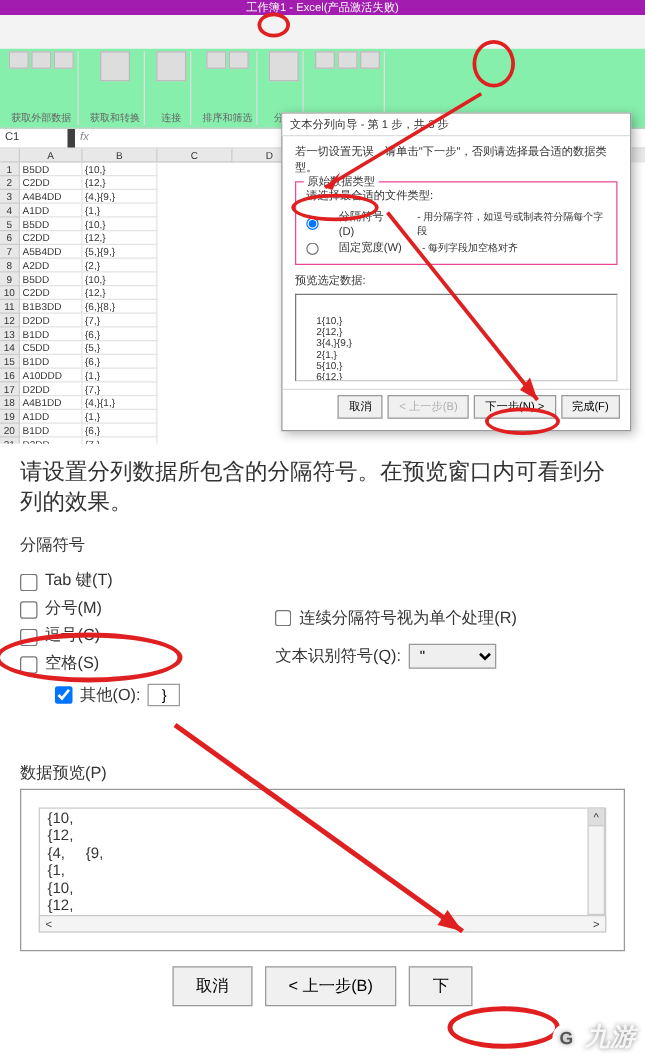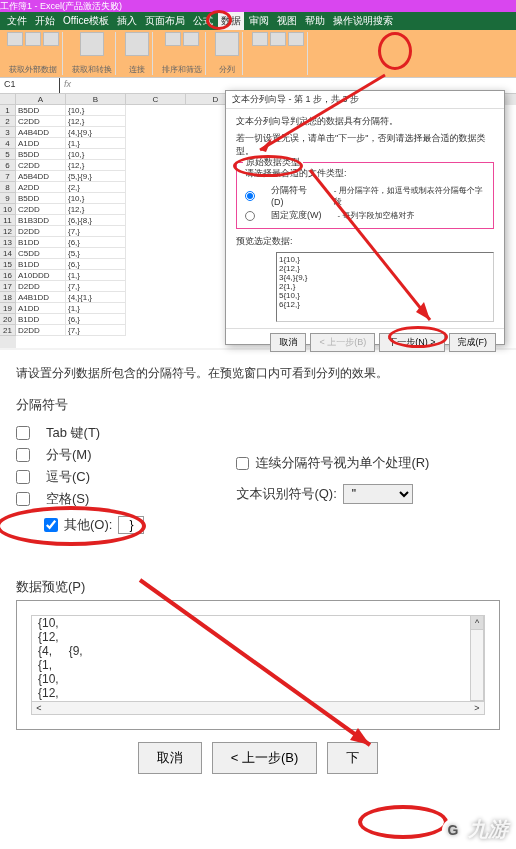--- a/index.html
+++ b/index.html
@@ -1,32 +1,32 @@
 <!DOCTYPE html>
 <html><head>
 <meta charset="utf-8">
 <style>
   * { box-sizing: border-box; margin: 0; padding: 0; font-family: "Microsoft YaHei", Arial, sans-serif; }
   body { width: 516px; height: 849px; background: #fff; font-size: 11px; color: #333; position: relative; overflow: hidden; }
   
   
   .excel { width: 100%; height: 350px; background: #f3f3f3; position: relative; }
-  .titlebar { height: 12px; background: #d946ef; color: #fff; font-size: 9px; text-align: left; line-height: 12px; }
+  .titlebar { height: 12px; background: #a21caf; color: #fff; font-size: 9px; text-align: center; line-height: 12px; }
   .menubar { height: 18px; background: #1a6b3a; display: flex; gap: 2px; padding: 0 4px; align-items: center; color: #fff; font-size: 10px; }
   .menubar span { padding: 2px 3px; }
   .menubar .active { background: #f3f3f3; color: #333; }
-  .ribbon { height: 48px; background: #fdba74; border-bottom: 1px solid #ccc; display: flex; gap: 6px; padding: 2px 4px; font-size: 8px; position: relative; }
+  .ribbon { height: 64px; background: #86efac; border-bottom: 1px solid #ccc; display: flex; gap: 6px; padding: 2px 4px; font-size: 8px; position: relative; margin-top: 27px; }
   .rgroup { display: flex; flex-direction: column; align-items: center; justify-content: space-between; border-right: 1px solid #ddd; padding: 0 3px; }
   .ricons { display: flex; gap: 2px; flex-wrap: wrap; }
   .ricon { width: 16px; height: 14px; background: #ddd; border: 1px solid #bbb; }
   .rlabel { font-size: 8px; color: #666; }
   .bigicon { width: 24px; height: 24px; background: #ddd; border: 1px solid #bbb; margin-bottom: 2px; }
   
   .namebox-row { height: 16px; background: #fff; border-bottom: 1px solid #ccc; display: flex; font-size: 9px; }
-  .namebox { width: 60px; border-right: 1px solid #404040; padding: 1px 4px; }
+  .namebox { width: 60px; border-right: 6px solid #404040; padding: 1px 4px; }
   .fxbar { flex: 1; padding: 1px 4px; }
   .fxbar::before { content: "fx"; font-style: italic; color: #888; margin-right: 6px; }
   
   .sheet { display: flex; height: 254px; background: #fff; }
   .rowhdrs { width: 16px; background: #e8e8e8; }
   .rowhdrs div { height: 11px; border-bottom: 1px solid #ccc; border-right: 1px solid #ccc; font-size: 8px; text-align: center; line-height: 11px; }
   .cols { flex: 1; }
   .colhdr { height: 11px; display: flex; background: #e8e8e8; }
   .colhdr div { width: 60px; border-right: 1px solid #ccc; border-bottom: 1px solid #ccc; font-size: 8px; text-align: center; line-height: 11px; }
   .colhdr div:first-child { width: 50px; }
@@ -37,37 +37,37 @@
   
   
   .wizard { position: absolute; left: 225px; top: 90px; width: 280px; height: 255px; background: #fff; border: 1px solid #999; box-shadow: 2px 2px 8px rgba(0,0,0,.3); font-size: 9px; }
   .wtitle { background: #fff; border-bottom: 1px solid #ddd; padding: 2px 6px; font-size: 9px; }
   .wbody { padding: 6px 10px; }
   .wbody p { font-size: 9px; margin-bottom: 4px; }
   .wgroup { border: 1px solid #ec4899; padding: 4px 8px; margin: 4px 0; position: relative; }
   .wgroup-title { position: absolute; top: -7px; left: 6px; background: #fff; padding: 0 3px; font-size: 9px; }
   .wradio { display: flex; align-items: center; gap: 16px; margin: 2px 0; font-size: 9px; }
   .wradio input { width: 10px; height: 10px; }
-  .wpreview { height: 70px; border: 1px inset #ccc; font-size: 8px; padding: 2px; overflow: hidden; background: #fff; margin-left: 40px; }
+  .wpreview { height: 70px; border: 1px inset #ccc; font-size: 8px; padding: 16px; overflow: hidden; background: #fff; }
   .wbuttons { display: flex; gap: 4px; justify-content: flex-end; padding: 4px 8px; border-top: 1px solid #ddd; }
   .wbuttons button { font-size: 9px; padding: 2px 8px; border: 1px solid #999; background: #f0f0f0; }
   
   
   .redcircle { position: absolute; border: 3px solid #e02020; border-radius: 50%; pointer-events: none; }
   .redarrow { position: absolute; pointer-events: none; }
   
   
   .tutorial { position: absolute; top: 355px; left: 0; width: 516px; padding: 10px 16px; background: #fff; font-size: 13px; }
-  .tutorial .instr { margin-bottom: 14px; font-size: 12px; }
+  .tutorial .instr { margin-bottom: 14px; font-size: 18px; }
   .delim-group { margin-bottom: 10px; }
   .delim-group .gtitle { font-size: 13px; margin-bottom: 6px; }
   .delim-row { display: flex; align-items: center; gap: 40px; }
-  .checkcol label { display: flex; align-items: center; gap: 16px; font-size: 13px; margin: 4px 0; }
+  .checkcol label { display: flex; align-items: flex-end; gap: 6px; font-size: 13px; margin: 4px 0; }
   .checkcol input[type=checkbox] { width: 14px; height: 14px; }
-  .rightcol label { display: flex; align-items: center; gap: 6px; font-size: 13px; margin: 6px 16px; padding-left: 36px; }
+  .rightcol label { display: flex; align-items: center; gap: 6px; font-size: 13px; margin: 6px 0; padding-left: 36px; }
   .rightcol select { width: 70px; height: 20px; border: 1px solid #999; font-size: 12px; padding: 0 4px; }
   .other-row { display: flex; align-items: center; gap: 6px; margin-top: 4px; margin-left: 28px; }
   .other-row input[type=text] { width: 26px; height: 18px; border: 1px solid #999; text-align: center; font-size: 12px; }
   
   .preview-label { font-size: 13px; margin-top: 40px; margin-bottom: 4px; }
   .preview-box { border: 1px solid #999; height: 130px; position: relative; background: #fff; }
   .preview-inner { position: absolute; inset: 14px; border: 1px solid #ccc; padding: 0 6px; font-size: 12px; overflow: auto; }
   .preview-inner .pline { white-space: pre; }
   .vscroll { position: absolute; right: 15px; top: 14px; bottom: 28px; width: 14px; border: 1px solid #ccc; background: #f4f4f4; }
   .vscroll .thumbtop { width: 100%; height: 14px; background: #ddd; border-bottom: 1px solid #ccc; text-align:center; font-size:9px; line-height:14px;}
@@ -78,33 +78,20 @@
   .btnrow button { padding: 6px 18px; font-size: 13px; border: 1px solid #999; background: #f0f0f0; }
   
   .watermark { position: absolute; right: 8px; bottom: 6px; font-size: 20px; color: rgba(255,255,255,.85); font-style: italic; font-weight: bold; text-shadow: 0 0 4px #888; display:flex; align-items:center; gap:4px;}
   .watermark::before { content:"G"; background:#fff; color:#555; width:22px; height:22px; border-radius:50%; display:inline-flex; align-items:center; justify-content:center; font-size:14px; font-style:normal;}
 </style>
 </head>
 <body>
 
 <div class="excel">
   <div class="titlebar">工作簿1 - Excel(产品激活失败)</div>
-  <div class="menubar">
-    <span>文件</span>
-    <span>开始</span>
-    <span>Office模板</span>
-    <span>插入</span>
-    <span>页面布局</span>
-    <span>公式</span>
-    <span class="active">数据</span>
-    <span>审阅</span>
-    <span>视图</span>
-    <span>帮助</span>
-    <span>操作说明搜索</span>
-  </div>
   <div class="ribbon">
     <div class="rgroup">
       <div class="ricons">
           <div class="ricon"></div>
           <div class="ricon"></div>
           <div class="ricon"></div>
         </div>
       <div class="rlabel">获取外部数据</div>
     </div>
     <div class="rgroup">
@@ -255,21 +242,20 @@
             <div>D2DD</div>
             <div>{7,}</div>
           </div>
         </div>
     </div>
   </div>
 
   <div class="wizard">
     <div class="wtitle">文本分列向导 - 第 1 步，共 3 步</div>
     <div class="wbody">
-      <p>文本分列向导判定您的数据具有分隔符。</p>
       <p>若一切设置无误，请单击"下一步"，否则请选择最合适的数据类型。</p>
       <div class="wgroup">
         <span class="wgroup-title">原始数据类型</span>
         <p>请选择最合适的文件类型:</p>
         <label class="wradio">
             <input type="radio" checked="" style="">
             <span>分隔符号(D)</span>
             <span style="font-size:8px;">- 用分隔字符，如逗号或制表符分隔每个字段</span>
           </label>
         <label class="wradio">

